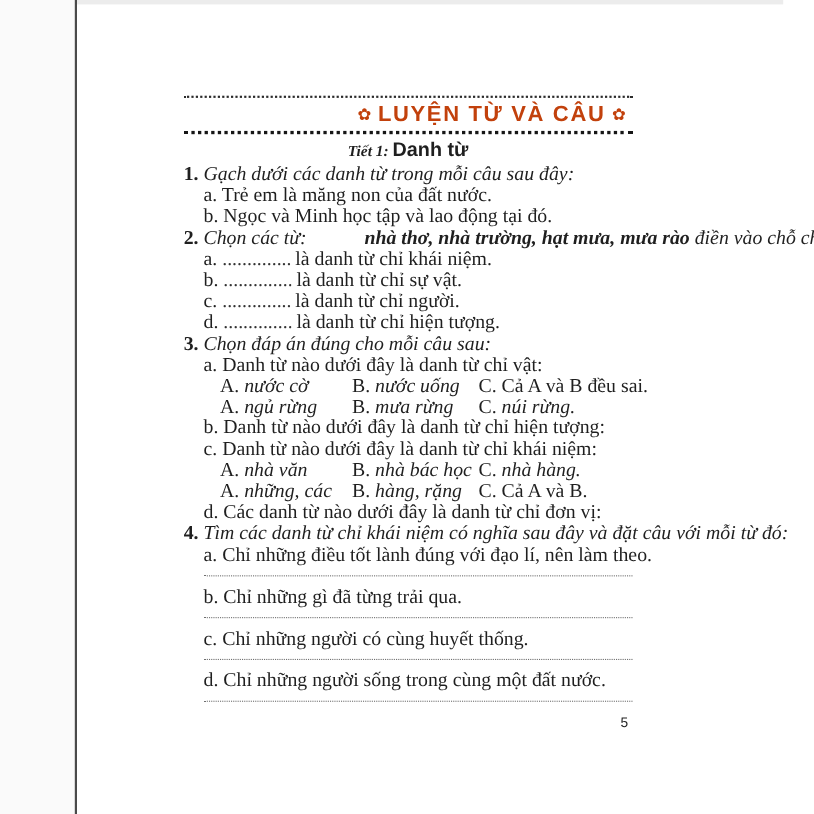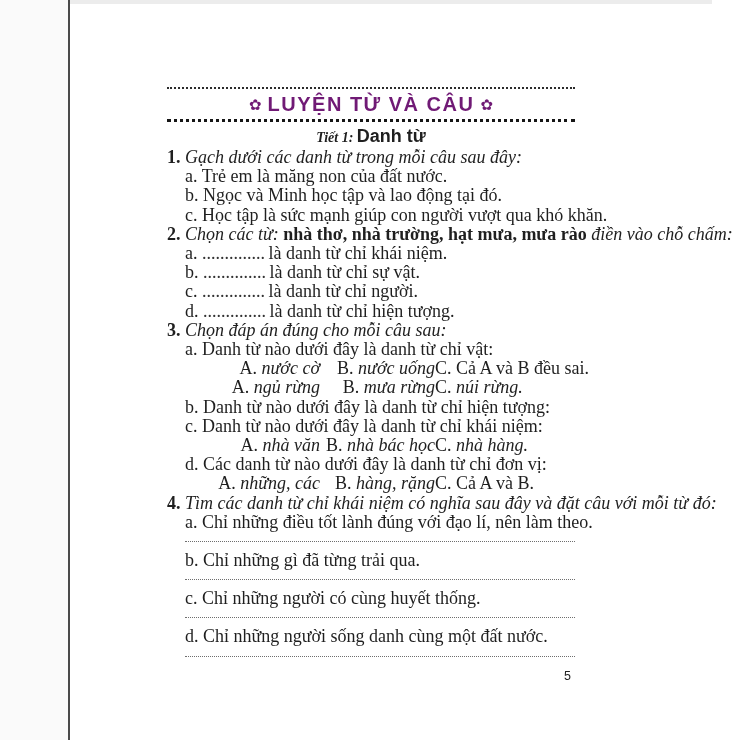--- a/index.html
+++ b/index.html
@@ -11,46 +11,46 @@
   }
   .left-margin-strip{position:absolute;left:0;top:0;width:68px;height:740px;background:#fafafa;}
   .page-left-border{position:absolute;left:68px;top:0;width:2px;height:740px;background:#4a4a4a;}
   .top-edge-strip{position:absolute;left:70px;top:0;width:642px;height:4px;background:#ececec;}
 
   .content{position:absolute;left:167px;top:0;width:408px;padding-top:87px;}
 
   .rule-top{border-bottom:2px dotted #2b2b2b;height:0;}
   .rule-bottom{border-bottom:3px dotted #161616;height:0;}
   .banner-title{
-    text-align:center;padding:4px 0 3px 0;
+    text-align:right;padding:4px 0 3px 0;
     font-family:"Liberation Sans","DejaVu Sans",sans-serif;
-    font-weight:bold;font-size:20px;letter-spacing:1.5px;color:#701a75;
+    font-weight:bold;font-size:20px;letter-spacing:1.5px;color:#c2410c;
     white-space:nowrap;
   }
   .flower{font-size:15px;letter-spacing:0;vertical-align:1px;padding:0 6px;}
 
   .subtitle{margin-top:5px;text-align:center;font-size:14px;line-height:19px;white-space:nowrap;}
   .subtitle .st-italic{font-style:italic;font-weight:bold;}
   .subtitle .st-bold{
     font-family:"Liberation Sans","DejaVu Sans",sans-serif;
     font-weight:bold;font-size:18px;
   }
 
   .exercises{margin-top:1px;}
   .line{line-height:19.2px;font-size:18px;white-space:nowrap;}
   .ex-heading .num{font-weight:bold;}
   .run-i{font-style:italic;}
-  .run-bi{font-weight:bold;}
+  .run-bi{font-style:italic;font-weight:bold;margin-left:48px;}
   .run-r{font-style:normal;}
 
   .item{padding-left:18px;}
   .lab{}
   .dots{display:inline-block;width:62px;overflow:hidden;vertical-align:bottom;color:#333;}
   .options{padding-left:33px;}
-  .opt{display:inline-block;text-align:right;}
+  .opt{display:inline-block;}
   .opt0{width:120px;}
   .opt1{width:115px;}
 
   .answer{height:9px;margin-left:18px;margin-bottom:9px;border-bottom:1px dotted #6e6e6e;}
 
   .footer{margin-top:12px;text-align:right;padding-right:4px;
     font-family:"Liberation Sans","DejaVu Sans",sans-serif;font-size:12.5px;color:#222;}
 </style>
 </head>
 <body>
@@ -65,47 +65,46 @@
   <div class="rule-bottom"></div>
 
   <div class="subtitle"><span class="st-italic">Tiết 1:</span>
     <span class="st-bold">Danh từ</span></div>
 
   <div class="exercises">
       <section class="ex">
         <div class="line ex-heading"><span class="num">1. </span><span class="run-i">Gạch dưới các danh từ trong mỗi câu sau đây:</span></div>
         <div class="line item"><span class="lab">a. </span><span class="txt">Trẻ em là măng non của đất nước.</span></div>
         <div class="line item"><span class="lab">b. </span><span class="txt">Ngọc và Minh học tập và lao động tại đó.</span></div>
-        <div class="line item"><span class="lab">c. </span><span class="txt">Học tập là sức mạnh giúp con người vượt qua khó khăn.</span></div>
       </section>
       <section class="ex">
         <div class="line ex-heading"><span class="num">2. </span><span class="run-i">Chọn các từ: </span><span class="run-bi">nhà thơ, nhà trường, hạt mưa, mưa rào</span><span class="run-i"> điền vào chỗ chấm:</span></div>
         <div class="line item"><span class="lab">a. </span><span class="dots">..............................</span><span class="txt"> là danh từ chỉ khái niệm.</span></div>
         <div class="line item"><span class="lab">b. </span><span class="dots">..............................</span><span class="txt"> là danh từ chỉ sự vật.</span></div>
         <div class="line item"><span class="lab">c. </span><span class="dots">..............................</span><span class="txt"> là danh từ chỉ người.</span></div>
         <div class="line item"><span class="lab">d. </span><span class="dots">..............................</span><span class="txt"> là danh từ chỉ hiện tượng.</span></div>
       </section>
       <section class="ex">
         <div class="line ex-heading"><span class="num">3. </span><span class="run-i">Chọn đáp án đúng cho mỗi câu sau:</span></div>
         <div class="line item"><span class="lab">a. </span><span class="txt">Danh từ nào dưới đây là danh từ chỉ vật:</span></div>
         <div class="line options"><span class="opt opt0"><span class="opt-lab">A. </span><span class="run-i">nước cờ</span></span><span class="opt opt1"><span class="opt-lab">B. </span><span class="run-i">nước uống</span></span><span class="opt opt2"><span class="opt-lab">C. </span><span class="run-r">Cả A và B đều sai.</span></span></div>
         <div class="line options"><span class="opt opt0"><span class="opt-lab">A. </span><span class="run-i">ngủ rừng</span></span><span class="opt opt1"><span class="opt-lab">B. </span><span class="run-i">mưa rừng</span></span><span class="opt opt2"><span class="opt-lab">C. </span><span class="run-i">núi rừng.</span></span></div>
         <div class="line item"><span class="lab">b. </span><span class="txt">Danh từ nào dưới đây là danh từ chỉ hiện tượng:</span></div>
         <div class="line item"><span class="lab">c. </span><span class="txt">Danh từ nào dưới đây là danh từ chỉ khái niệm:</span></div>
         <div class="line options"><span class="opt opt0"><span class="opt-lab">A. </span><span class="run-i">nhà văn</span></span><span class="opt opt1"><span class="opt-lab">B. </span><span class="run-i">nhà bác học</span></span><span class="opt opt2"><span class="opt-lab">C. </span><span class="run-i">nhà hàng.</span></span></div>
+        <div class="line options"><span class="opt opt0"><span class="opt-lab">A. </span><span class="run-i">những, các</span></span><span class="opt opt1"><span class="opt-lab">B. </span><span class="run-i">hàng, rặng</span></span><span class="opt opt2"><span class="opt-lab">C. </span><span class="run-r">Cả A và B.</span></span></div>
         <div class="line item"><span class="lab">d. </span><span class="txt">Các danh từ nào dưới đây là danh từ chỉ đơn vị:</span></div>
-        <div class="line options"><span class="opt opt0"><span class="opt-lab">A. </span><span class="run-i">những, các</span></span><span class="opt opt1"><span class="opt-lab">B. </span><span class="run-i">hàng, rặng</span></span><span class="opt opt2"><span class="opt-lab">C. </span><span class="run-r">Cả A và B.</span></span></div>
       </section>
       <section class="ex">
         <div class="line ex-heading"><span class="num">4. </span><span class="run-i">Tìm các danh từ chỉ khái niệm có nghĩa sau đây và đặt câu với mỗi từ đó:</span></div>
         <div class="line item"><span class="lab">a. </span><span class="txt">Chỉ những điều tốt lành đúng với đạo lí, nên làm theo.</span></div>
         <div class="answer"></div>
         <div class="line item"><span class="lab">b. </span><span class="txt">Chỉ những gì đã từng trải qua.</span></div>
         <div class="answer"></div>
         <div class="line item"><span class="lab">c. </span><span class="txt">Chỉ những người có cùng huyết thống.</span></div>
         <div class="answer"></div>
-        <div class="line item"><span class="lab">d. </span><span class="txt">Chỉ những người sống danh cùng một đất nước.</span></div>
+        <div class="line item"><span class="lab">d. </span><span class="txt">Chỉ những người sống trong cùng một đất nước.</span></div>
         <div class="answer"></div>
       </section>
     </div>
 
   <div class="footer"><span>5</span></div>
 </div>
 
 </body></html>

